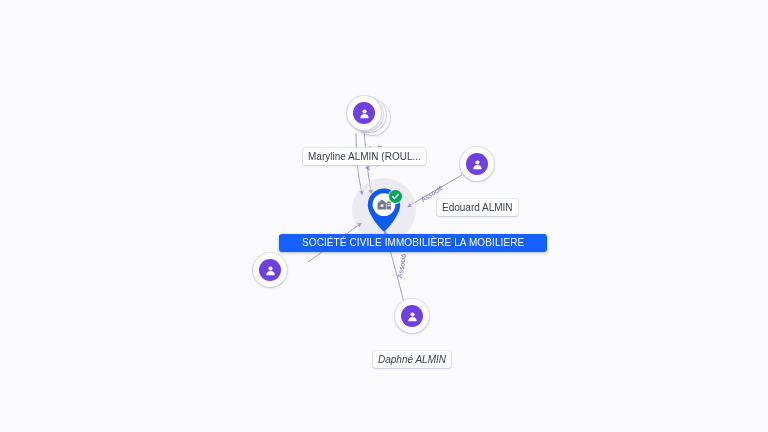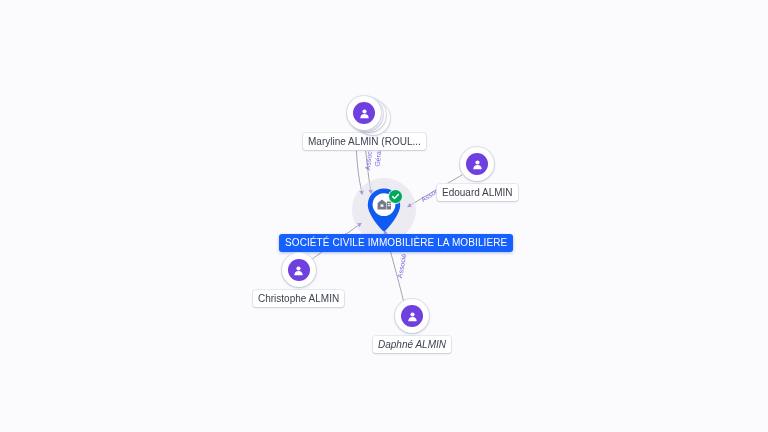--- a/index.html
+++ b/index.html
@@ -79,21 +79,21 @@
     box-shadow: 0 1px 3px rgba(40,40,90,0.18), 0 0 0 1px rgba(228,228,240,0.95);
     box-sizing: border-box;
   }
   .stack .s1 { left: 9px;  top: 5px; }
   .stack .s2 { left: 5px;  top: 2px; }
   .stack .s3 { left: 2px;  top: 1px; }
   .stack .avatar-disc { left: 0; top: 0; }
 
   
   .node-label {
-    margin-top: 3px;
+    margin-top: 18px;
     background: #ffffff;
     color: #3c4252;
     font-size: 10px;
     line-height: 13px;
     padding: 2px 5px;
     border-radius: 3px;
     white-space: nowrap;
     box-shadow: 0 1px 2px rgba(40,40,90,0.16), 0 0 0 1px rgba(232,232,242,0.9);
   }
 
@@ -141,21 +141,21 @@
   
   #company-label {
     position: absolute;
     left: 279px;
     top: 234px;
     background: #1660ff;
     color: #ffffff;
     font-size: 10px;
     line-height: 14px;
     letter-spacing: 0.1px;
-    padding: 2px 6px;
+    padding: 2px 23px;
     border-radius: 3px;
     white-space: nowrap;
     box-shadow: 0 1px 3px rgba(20,60,180,0.35);
   }
 
   
   .edge-label {
     position: absolute;
     color: #7a68d8;
     font-size: 7px;
@@ -264,21 +264,20 @@
     <div class="avatar-shell">
       <div class="avatar-disc">
         <div class="avatar-inner">
           <svg viewBox="0 0 22 22" width="13" height="13">
             <circle cx="11" cy="7.6" r="3.5" fill="#ffffff"></circle>
             <path d="M3.8 19.2 C3.8 14.6 7.0 12.0 11 12.0 C15 12.0 18.2 14.6 18.2 19.2 Z" fill="#ffffff"></path>
           </svg>
         </div>
       </div>
     </div>
-    <div class="node-label">Christophe ALMIN</div>
   </div>
 
   <div class="node" style="left:373px; top:299px;font-style:italic;">
     <div class="avatar-shell">
       <div class="avatar-disc">
         <div class="avatar-inner">
           <svg viewBox="0 0 22 22" width="13" height="13">
             <circle cx="11" cy="7.6" r="3.5" fill="#ffffff"></circle>
             <path d="M3.8 19.2 C3.8 14.6 7.0 12.0 11 12.0 C15 12.0 18.2 14.6 18.2 19.2 Z" fill="#ffffff"></path>
           </svg>

